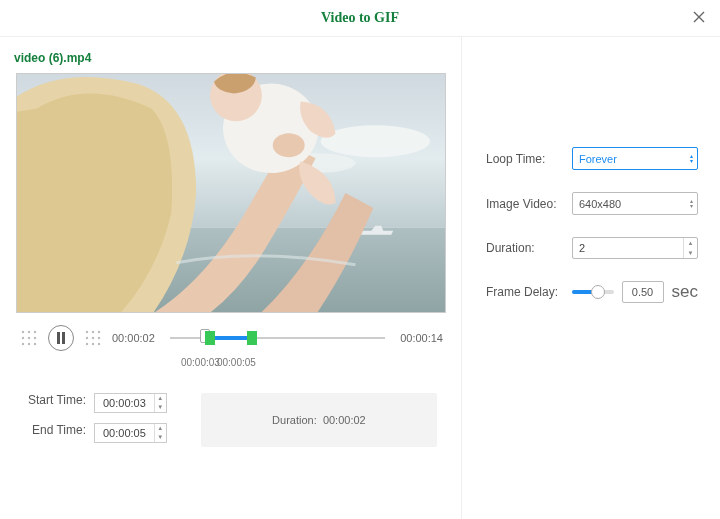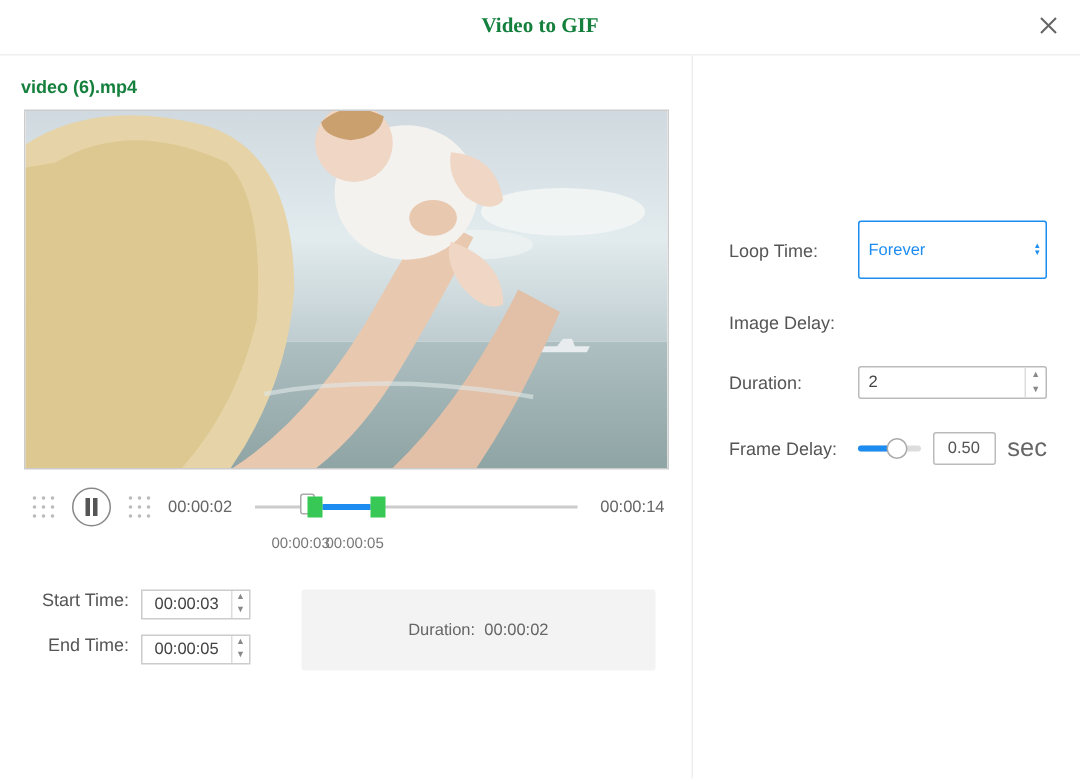--- a/index.html
+++ b/index.html
@@ -30,21 +30,21 @@
 .field-row { display:flex; align-items:flex-start; gap:8px; }
 .field-row label { width:62px; text-align:right; color:#555; }
 .stepper { display:flex; align-items:center; border:1px solid #ccc; height:20px; background:#fff; }
 .stepper .val { padding: 0 8px; font-size:11px; color:#444; min-width:40px; text-align:center;}
 .stepper .arrows { width:12px; height:18px; border-left:1px solid #ddd; display:flex; flex-direction:column;}
 .stepper .arrows div{flex:1; font-size:6px; line-height:8px; text-align:center; color:#888; cursor:pointer;}
 .duration-box { flex:1; background:#f3f3f3; height:54px; display:flex; align-items:center; justify-content:center; font-size:11px; color:#666; border-radius:2px; margin-left:10px;}
 .right-pane { flex:1; padding: 110px 22px 0 24px; }
 .setting-row { display:flex; align-items:center; gap:10px; margin-bottom:22px; }
 .setting-row label { width:76px; color:#555; font-size:12px; }
-.dd { flex:1; height:39px; border:1px solid #bbb; border-radius:2px; display:flex; align-items:center; padding:0 6px; position:relative; font-size:11px; cursor:pointer; background:#fff;}
+.dd { flex:1; height:23px; border:1px solid #bbb; border-radius:2px; display:flex; align-items:center; padding:0 6px; position:relative; font-size:11px; cursor:pointer; background:#fff;}
 .dd.blue { color:#1c8cf0; border-color:#1c8cf0; }
 .dd .chev { position:absolute; right:4px; display:flex; flex-direction:column; font-size:6px; line-height:5px; color:inherit;}
 .spin-input { display:flex; border:1px solid #bbb; height:22px; border-radius:2px; flex:1; background:#fff;}
 .spin-input .val { flex:1; padding:0 6px; font-size:11px; color:#444; display:flex; align-items:center;}
 .spin-input .sp-arrows { width:14px; border-left:1px solid #ddd; display:flex; flex-direction:column;}
 .spin-input .sp-arrows div{flex:1; font-size:6px; text-align:center; color:#888; line-height:10px; cursor:pointer;}
 .slider-row { display:flex; align-items:center; gap:8px; }
 .slider-track { flex:1; height:4px; background:#ddd; position:relative; border-radius:2px;}
 .slider-fill { position:absolute; left:0; top:0; bottom:0; background:#1c8cf0; border-radius:2px;}
 .slider-thumb { position:absolute; top:-5px; width:14px; height:14px; background:#fff; border:1px solid #aaa; border-radius:50%; transform:translateX(-50%);}
@@ -195,21 +195,25 @@
 
     <div class="right-pane">
       <div class="setting-row">
         <label>Loop Time:</label>
         <div class="dd blue">
           <span>Forever</span>
           <span class="chev">▴<br>▾</span>
         </div>
       </div>
       <div class="setting-row">
-        <label>Image Delay:</label>
+        <label>Image Video:</label>
+        <div class="dd">
+          <span>640x480</span>
+          <span class="chev" style="color:#888">▴<br>▾</span>
+        </div>
       </div>
       <div class="setting-row">
         <label>Duration:</label>
         <div class="spin-input">
           <div class="val">2</div>
           <div class="sp-arrows">
               <div>▲</div>
               <div>▼</div>
             </div>
         </div>

